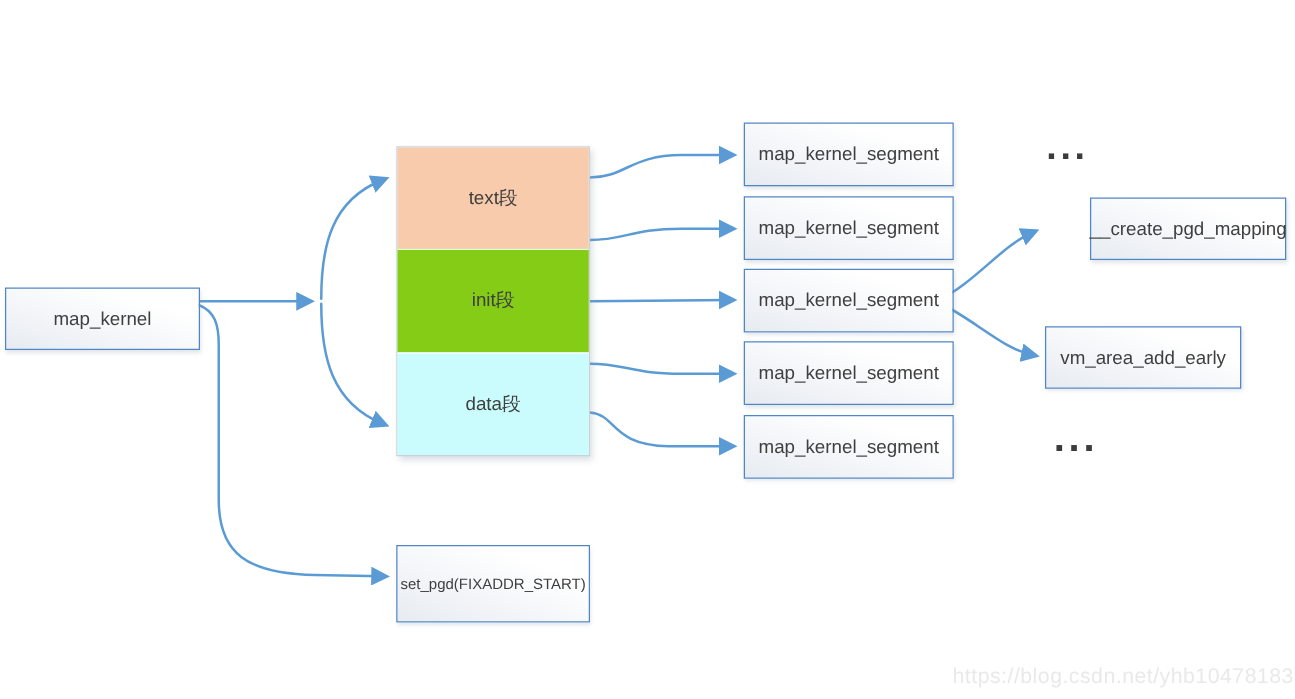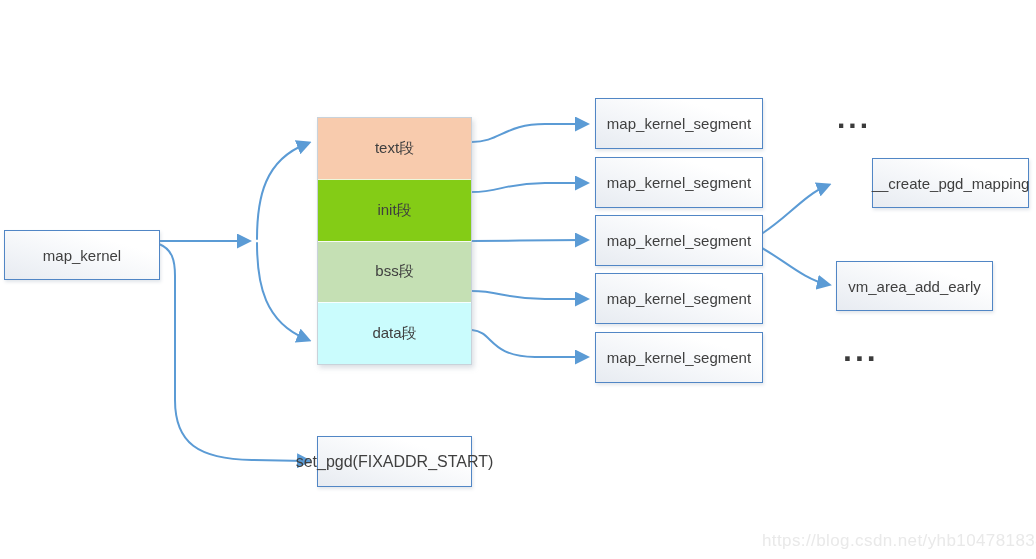--- a/index.html
+++ b/index.html
@@ -44,21 +44,21 @@
   }
   .node-root    { left: 4px;   top: 216px; width: 156px; height: 50px; margin-top: 14px; }
   .node-call    { left: 595px; width: 168px; height: 51px; }
   .node-call-1  { top: 98px;  }
   .node-call-2  { top: 157px; }
   .node-call-3  { top: 215px; }
   .node-call-4  { top: 273px; }
   .node-call-5  { top: 332px; }
   .node-create  { left: 836px; top: 158px; width: 157px; height: 50px; margin-left: 36px; }
   .node-vmarea  { left: 836px; top: 261px; width: 157px; height: 50px; }
-  .node-fixmap  { left: 317px; top: 436px; width: 155px; height: 51px; font-size: 16px; }
+  .node-fixmap  { left: 317px; top: 436px; width: 155px; height: 62px; font-size: 12px; }
 
   .stack {
     position: absolute;
     left: 317px; top: 117px;
     width: 155px; height: 248px;
     display: flex;
     flex-direction: column;
     border: 1px solid #c9d2da;
     box-sizing: border-box;
     box-shadow: 2px 3px 5px rgba(150,160,175,0.35);
@@ -125,21 +125,20 @@
     <path class="conn" d="M 751 240 C 780 226 802 196 826 186" marker-end="url(#arrow)"></path>
 
     <path class="conn" d="M 751 242 C 780 256 802 279 826 284" marker-end="url(#arrow)"></path>
   </svg>
 
   <div class="node node-root">map_kernel</div>
 
   <div class="stack">
     <div class="seg" style="background-color: rgb(248, 203, 173);">text段</div>
     <div class="seg" style="background-color: #84cc16;">init段</div>
-    <div class="seg" style="background-color: rgb(197, 224, 180);">bss段</div>
     <div class="seg" style="background-color: rgb(202, 252, 253);">data段</div>
   </div>
 
   <div class="node node-call node-call-1">map_kernel_segment</div>
   <div class="node node-call node-call-2">map_kernel_segment</div>
   <div class="node node-call node-call-3">map_kernel_segment</div>
   <div class="node node-call node-call-4">map_kernel_segment</div>
   <div class="node node-call node-call-5">map_kernel_segment</div>
 
   <div class="ellipsis ellipsis-top">...</div>

